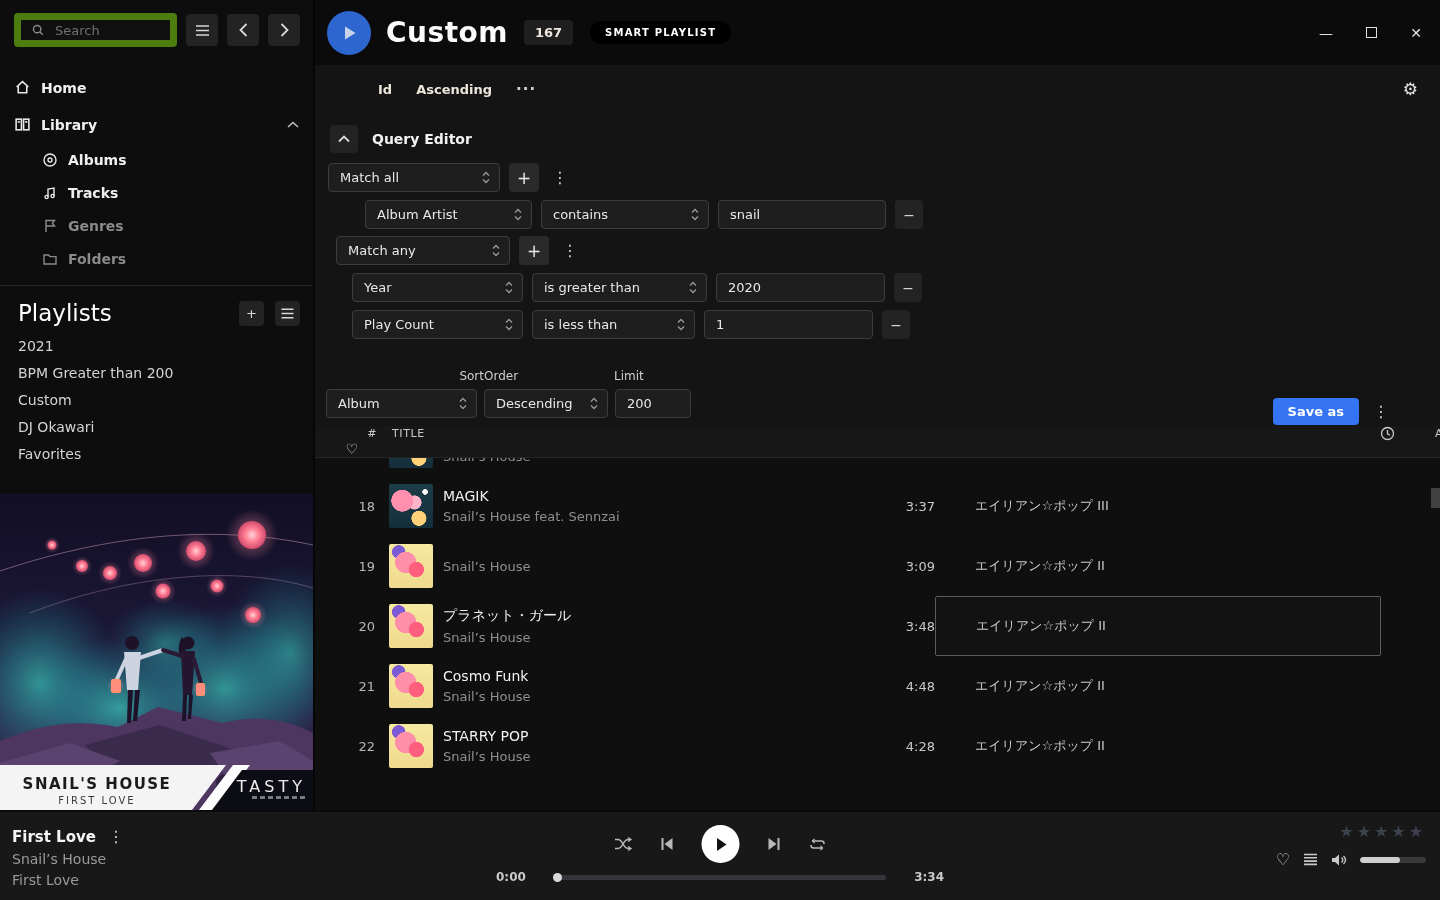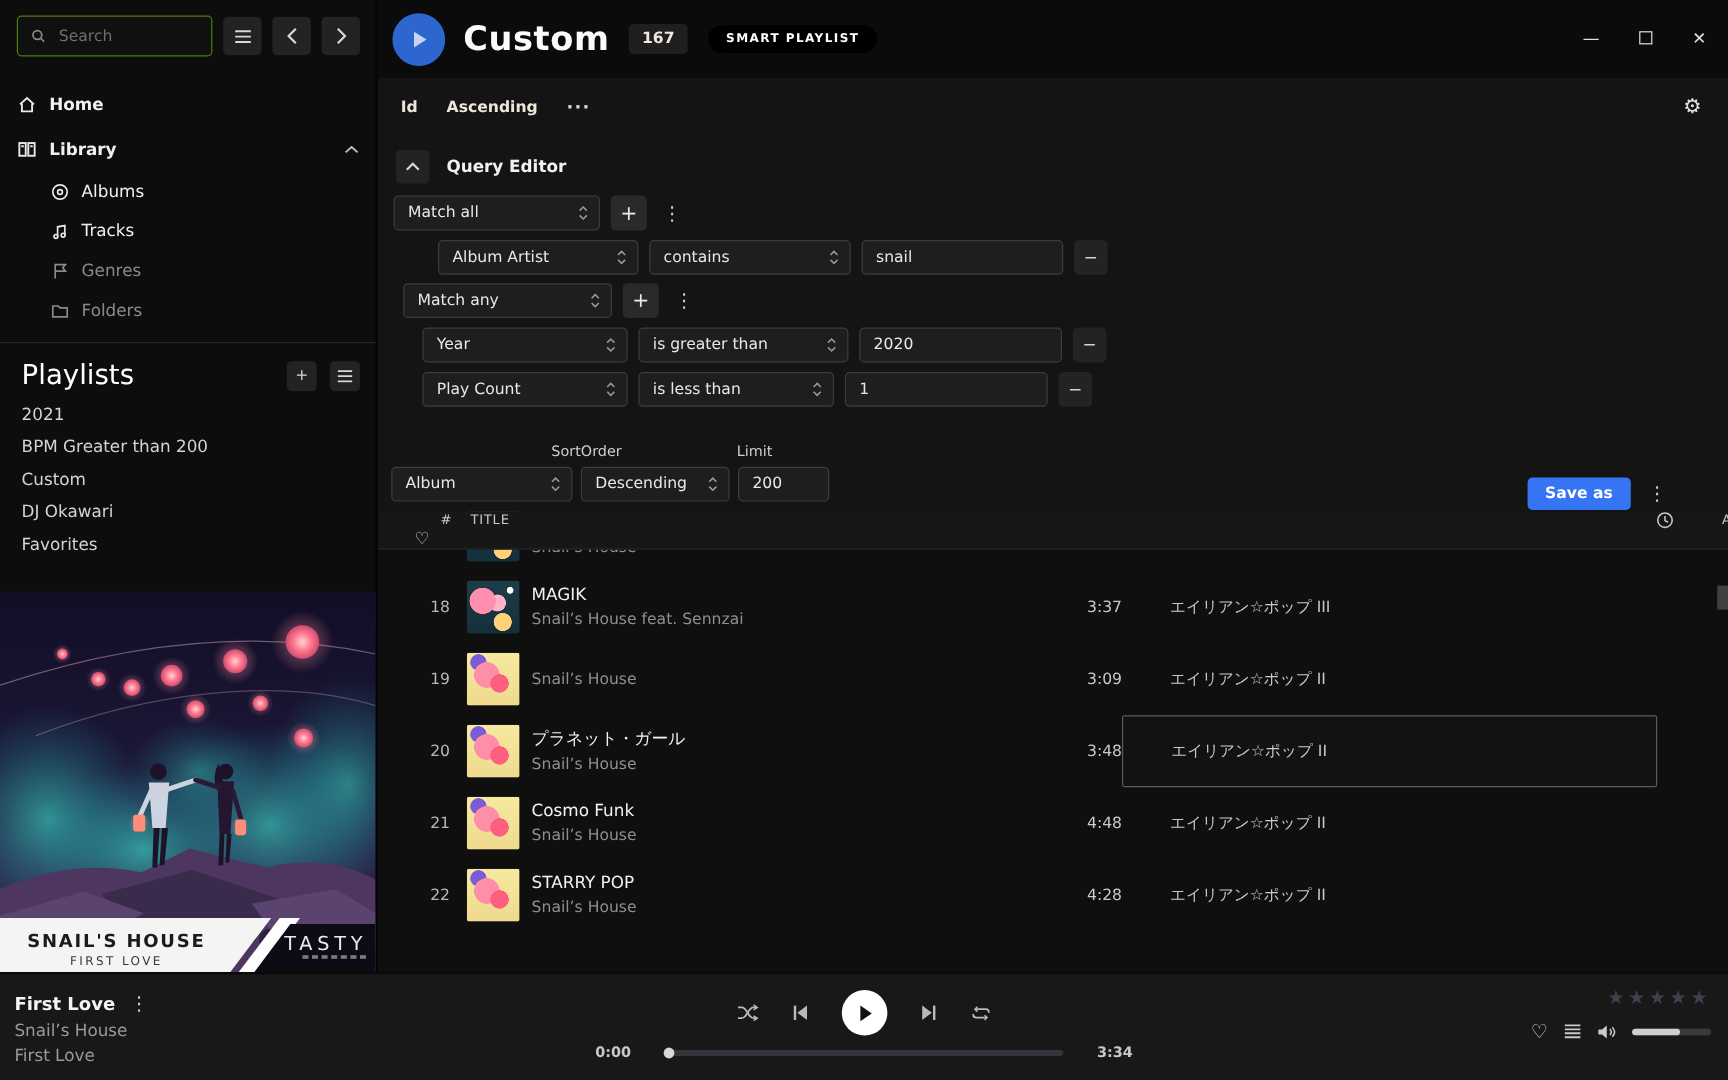--- a/index.html
+++ b/index.html
@@ -3,27 +3,27 @@
 <meta charset="utf-8">
 <style>
   * { margin:0; padding:0; box-sizing:border-box; }
   html,body { background:#000; }
   body { font-family:"DejaVu Sans","Liberation Sans",sans-serif; }
   .app { position:relative; width:1440px; height:900px; background:#060606; overflow:hidden; color:#e6e6e6; font-size:13px; }
 
   
   .sidebar { position:absolute; left:0; top:0; width:313px; height:810px; background:#0d0d0d; }
   .sb-top { display:flex; align-items:center; gap:9px; padding:13px 13px 0 14px; }
-  .search-box { display:flex; align-items:center; gap:10px; width:182px; height:34px; border:1px solid #4d7c0f; border-radius:4px; padding:0 10px; color:#6f6f6f; background:#101010; }
+  .search-box { display:flex; align-items:center; gap:10px; width:182px; height:34px; border:7px solid #4d7c0f; border-radius:4px; padding:0 10px; color:#6f6f6f; background:#101010; }
   .sq-btn { width:32px; height:32px; background:#232323; border-radius:4px; display:flex; align-items:center; justify-content:center; color:#d8d8d8; flex:0 0 auto; }
   .nav { margin-top:22px; }
   .nav-item { display:flex; align-items:center; gap:10px; padding:10px 14px; color:#f0f0f0; font-weight:bold; font-size:14px; }
   .nav-item .spacer { flex:1; }
   .sub-items { padding-left:42px; }
-  .sub-item { display:flex; align-items:center; gap:10px; padding:8.5px 0; font-weight:normal; font-size:14px; color:#efefef; }
+  .sub-item { display:flex; align-items:center; gap:10px; padding:8.5px 0; font-weight:bold; font-size:14px; color:#efefef; }
   .sub-item.dim { color:#8a8a8a; }
   .sb-divider { height:1px; background:#262626; margin:10px 0 0 0; }
   .pl-head { display:flex; align-items:center; padding:14px 13px 6px 18px; }
   .pl-title { font-size:23px; font-weight:normal; color:#fff; flex:1; }
   .pl-btns { display:flex; gap:11px; }
   .pl-btn { width:25px; height:25px; background:#232323; border-radius:4px; display:flex; align-items:center; justify-content:center; color:#d8d8d8; }
   .pl-item { padding:5.5px 18px; color:#d4d4d4; font-size:14px; }
 
   
   .cover-panel { position:absolute; left:0; top:493px; width:313px; height:317px; overflow:hidden; background:#160f28; }
@@ -33,21 +33,21 @@
   .main { position:absolute; left:315px; top:0; width:1125px; height:810px; background:#141414; }
   .titlebar { height:65px; background:#0b0b0b; display:flex; align-items:center; padding-left:12px; }
   .play-circle { width:44px; height:44px; border-radius:50%; background:#2e66d0; display:flex; align-items:center; justify-content:center; }
   .page-title { margin-left:15px; font-size:28px; font-weight:800; color:#fbfbfb; letter-spacing:.5px; }
   .count-badge { margin-left:16px; background:#1f1f1f; border-radius:4px; padding:5px 11px; font-size:13px; font-weight:bold; color:#f0e8df; }
   .smart-pill { margin-left:17px; background:#000; border-radius:12px; padding:6px 15px; font-size:10px; font-weight:bold; letter-spacing:1.2px; color:#fff; }
   .win-btns { margin-left:auto; display:flex; align-items:center; gap:29px; padding-right:16px; color:#e0e0e0; }
   .win-btn { width:16px; text-align:center; font-size:14px; }
   .max-box { display:inline-block; width:11px; height:11px; border:1.5px solid #e0e0e0; }
 
-  .filterbar { height:48px; display:flex; align-items:center; padding:0 22px 0 19px; color:#ece5da; font-weight:bold; }
+  .filterbar { height:48px; display:flex; align-items:center; padding:0 22px 0 19px; color:#ece5da; font-weight:bold;margin-left:44px; }
   .filterbar .fi { margin-right:24px; font-size:13px; }
   .filterbar .dots { font-size:15px; letter-spacing:1px; color:#d9d2c8; }
   .filterbar .spacer { flex:1; }
   .gear { font-size:17px; color:#e3e3e3; }
 
   
   .qe-head { display:flex; align-items:center; gap:14px; margin:12px 0 0 15px; }
   .icon-btn { width:28px; height:28px; background:#232323; border-radius:4px; display:flex; align-items:center; justify-content:center; color:#d8d8d8; }
   .qe-title { font-size:14px; font-weight:600; color:#f2f2f2; }
   .q-row { display:flex; align-items:center; gap:9px; }

